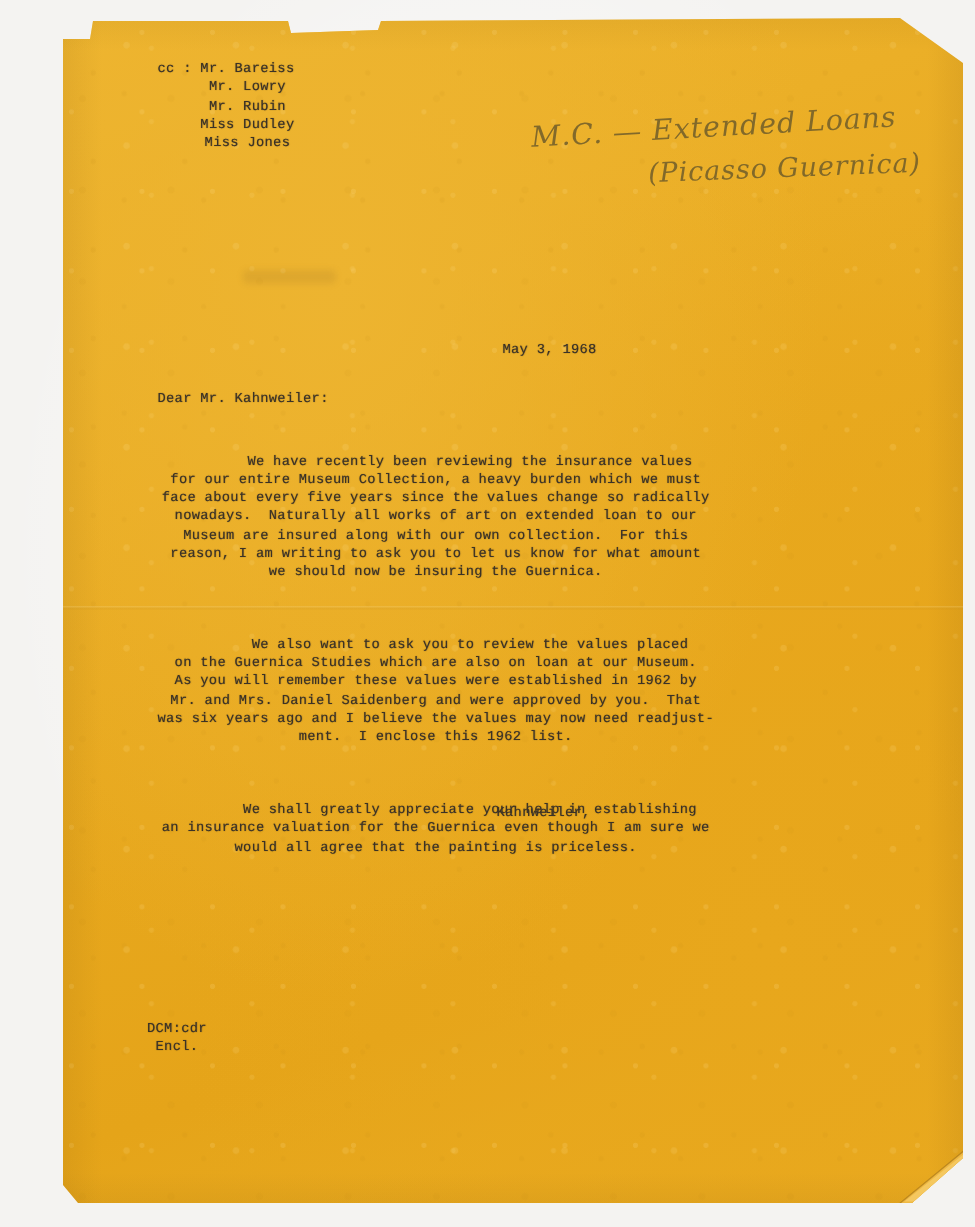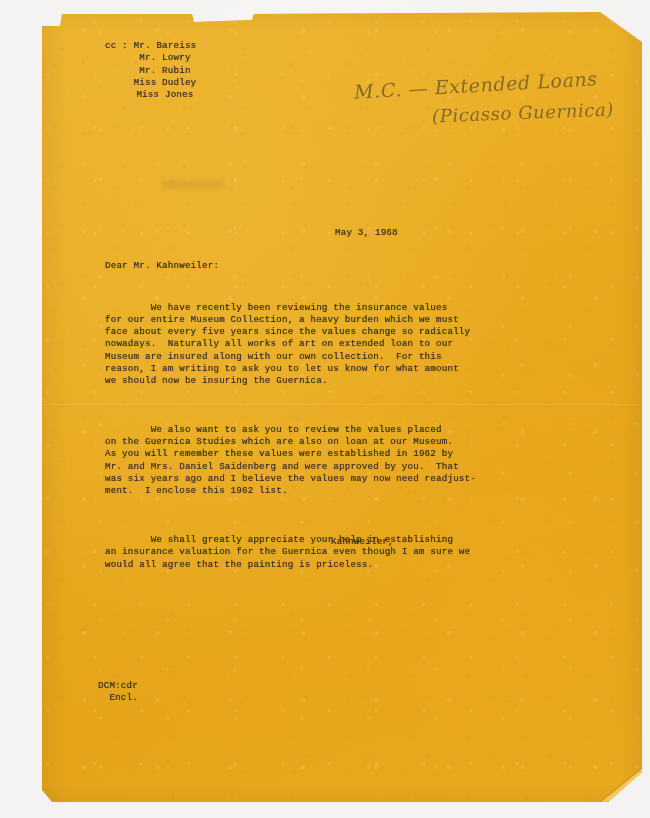--- a/index.html
+++ b/index.html
@@ -138,23 +138,23 @@
   }
 
   #cc-block { left: 63px;  top: 28px; text-align: center; }
   #date-line { left: 293px; top: 215px; }
   #salutation { left: 63px; top: 248px; }
   #body-block { left: 63px; top: 265px; }
   #closing-block { left: 63px; top: 494px; }
   #signoff { left: 289px; top: 524px; }
   #signature-block { left: 289px; top: 565px; }
   #address-block { left: 56px; top: 600px; }
-  #ref-block { left: 56px; top: 668px; text-align: right; }
-
-  .para { margin: 0 0 12.2px 0; }
+  #ref-block { left: 56px; top: 668px; }
+
+  .para { margin: 0 0 12.2px 0; text-align: center; }
   .para:last-child { margin-bottom: 12px; }
 
   .u { text-underline-offset: 1px; }
 
   
   #handwriting {
     position: absolute;
     left: 270px;
     top: 52px;
     width: 330px;

